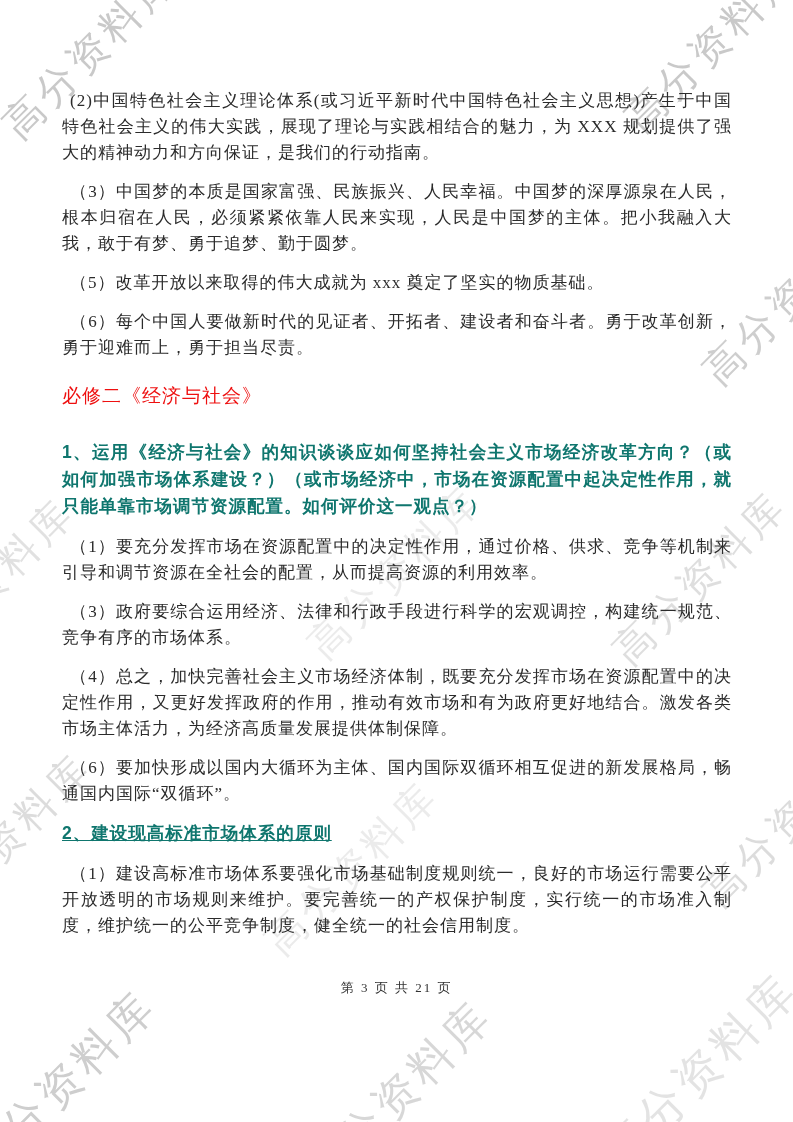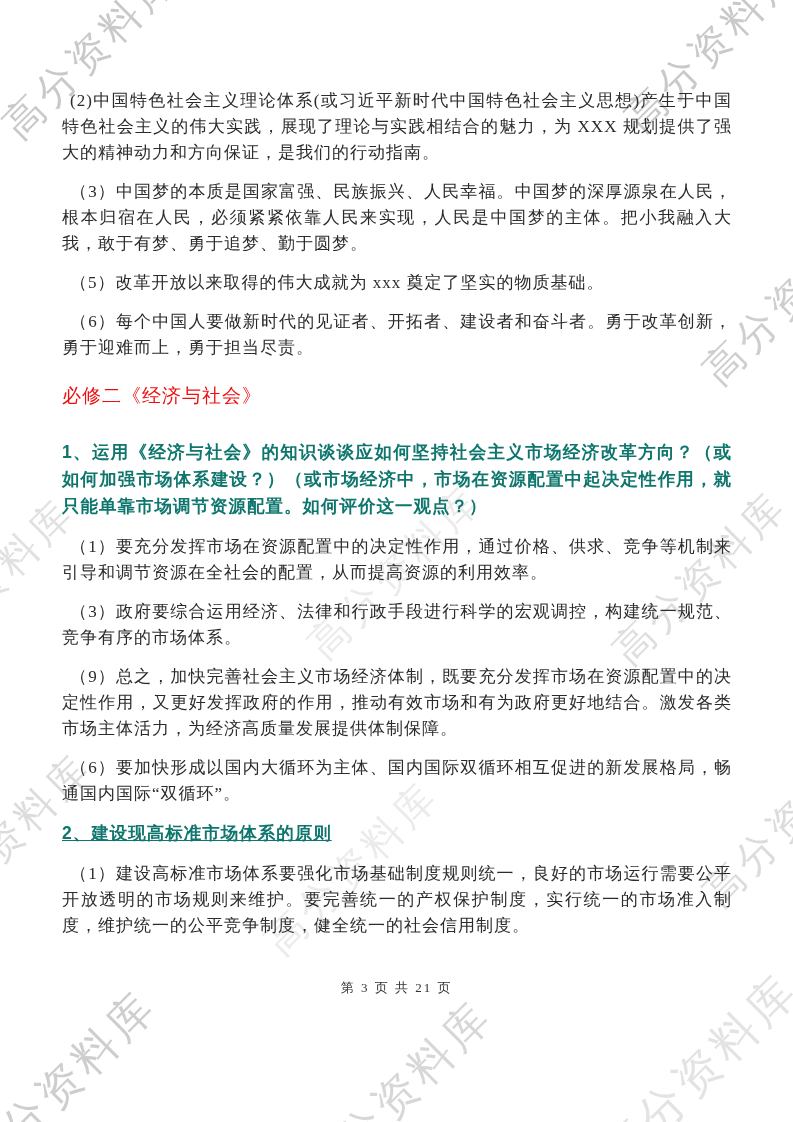--- a/index.html
+++ b/index.html
@@ -109,21 +109,21 @@
     <p class="para">（3）中国梦的本质是国家富强、民族振兴、人民幸福。中国梦的深厚源泉在人民，根本归宿在人民，必须紧紧依靠人民来实现，人民是中国梦的主体。把小我融入大我，敢于有梦、勇于追梦、勤于圆梦。</p>
     <p class="para">（5）改革开放以来取得的伟大成就为 xxx 奠定了坚实的物质基础。</p>
     <p class="para">（6）每个中国人要做新时代的见证者、开拓者、建设者和奋斗者。勇于改革创新，勇于迎难而上，勇于担当尽责。</p>
 
     <h1 class="chapter-heading">必修二《经济与社会》</h1>
 
     <h2 class="blue-heading">1、运用《经济与社会》的知识谈谈应如何坚持社会主义市场经济改革方向？（或如何加强市场体系建设？）（或市场经济中，市场在资源配置中起决定性作用，就只能单靠市场调节资源配置。如何评价这一观点？）</h2>
 
     <p class="para">（1）要充分发挥市场在资源配置中的决定性作用，通过价格、供求、竞争等机制来引导和调节资源在全社会的配置，从而提高资源的利用效率。</p>
     <p class="para">（3）政府要综合运用经济、法律和行政手段进行科学的宏观调控，构建统一规范、竞争有序的市场体系。</p>
-    <p class="para">（9）总之，加快完善社会主义市场经济体制，既要充分发挥市场在资源配置中的决定性作用，又更好发挥政府的作用，推动有效市场和有为政府更好地结合。激发各类市场主体活力，为经济高质量发展提供体制保障。</p>
+    <p class="para">（4）总之，加快完善社会主义市场经济体制，既要充分发挥市场在资源配置中的决定性作用，又更好发挥政府的作用，推动有效市场和有为政府更好地结合。激发各类市场主体活力，为经济高质量发展提供体制保障。</p>
     <p class="para">（6）要加快形成以国内大循环为主体、国内国际双循环相互促进的新发展格局，畅通国内国际“双循环”。</p>
 
     <h2 class="blue-heading q2-heading">2、建设现高标准市场体系的原则</h2>
 
     <p class="para">（1）建设高标准市场体系要强化市场基础制度规则统一，良好的市场运行需要公平开放透明的市场规则来维护。要完善统一的产权保护制度，实行统一的市场准入制度，维护统一的公平竞争制度，健全统一的社会信用制度。</p>
 
   </main>
 
   <div class="footer">
     <span>第 3 页 共 21 页</span>

